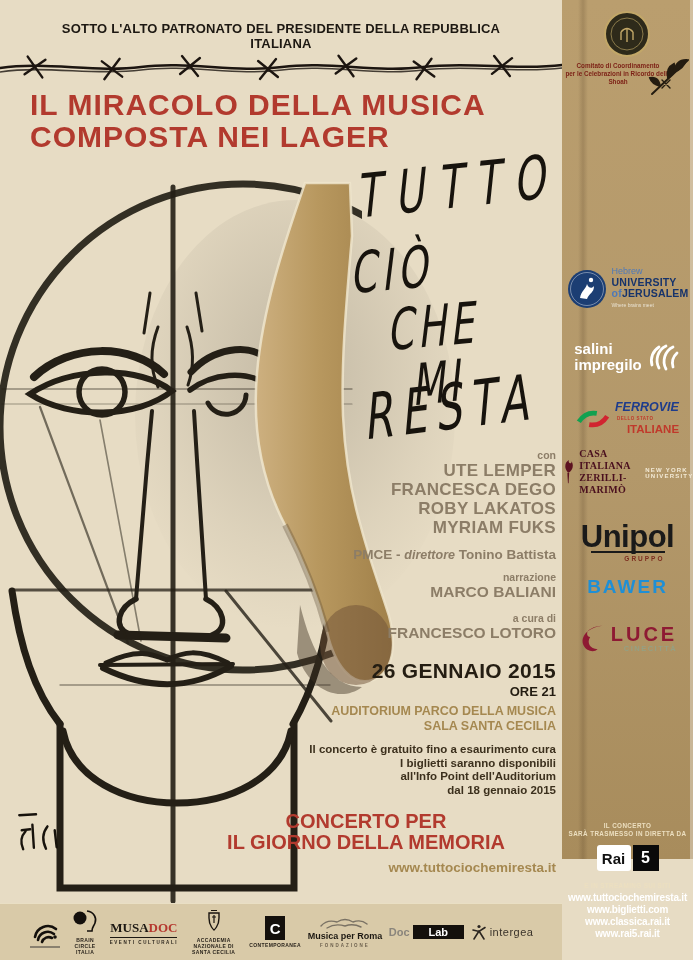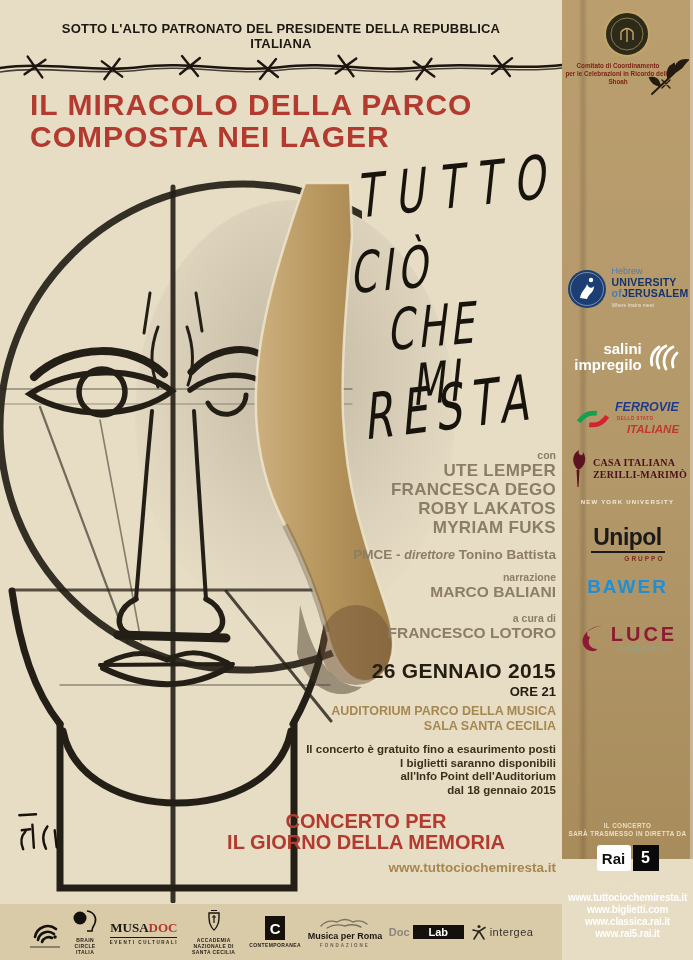--- a/index.html
+++ b/index.html
@@ -94,45 +94,45 @@
   .slogo { position:absolute; left:0; width:131px; display:flex; align-items:center;
            justify-content:center; gap:5px; }
   .hebrew { top:266px; }
   .hu-text { text-align:left; line-height:11px; }
   .hu-pre { font-size:9px; color:#4e79b8; }
   .hu-l1, .hu-l2 { font-size:10.5px; font-weight:800; color:#16336b; letter-spacing:.2px; }
   .hu-of { color:#4e79b8; font-weight:600; }
   .hu-tag { font-size:5px; color:#e9e2d2; margin-top:1px; }
 
   .salini { top:340px; }
-  .salini-text { text-align:right; color:#fff; font-weight:800; font-size:15px; line-height:16px; }
+  .salini-text { text-align:left; color:#fff; font-weight:800; font-size:15px; line-height:16px; }
 
   .ferrovie { top:402px;justify-content:center; }
   .fs-text { text-align:left; line-height:11px; }
   .fs-l1 { font-size:12.5px; font-weight:800; font-style:italic; color:#1e3c8c; }
   .fs-l2 { font-size:4.5px; font-weight:bold; color:#c0392b; letter-spacing:.5px; margin-left:2px; }
-  .fs-l3 { font-size:11.5px; font-weight:800; font-style:italic; color:#c0392b; margin-left:12px; }
-
-  .casa { top:448px; flex-direction:column; gap:7px; }
+  .fs-l3 { font-size:11.5px; font-weight:800; color:#c0392b; margin-left:12px; }
+
+  .casa { top:448px; flex-direction:row; gap:7px; }
   .casa-row { display:flex; align-items:center; gap:5px; }
   .casa-text { font-family:"Liberation Serif", serif; color:#4a0f1e; font-weight:bold;
                font-size:10px; line-height:12px; letter-spacing:.3px; text-align:left; }
   .casa-nyu { font-size:6px; font-weight:bold; color:#f3ead6; letter-spacing:1.2px; margin-top:2px; }
 
   .unipol { top:524px; flex-direction:column; gap:0; }
-  .unipol-name { font-size:23px; font-weight:800; color:#1a1a1a; letter-spacing:-.5px; line-height:26px; }
+  .unipol-name { font-size:31px; font-weight:800; color:#1a1a1a; letter-spacing:-.5px; line-height:26px; }
   .unipol-rule { width:74px; height:1.5px; background:#1a1a1a; margin-top:1px; }
   .unipol-sub  { width:74px; text-align:right; font-size:6.5px; font-weight:800;
                  letter-spacing:2px; color:#7d2e1f; margin-top:2px; }
 
   .bawer { top:576px; }
   .bawer-name { font-size:19px; font-weight:800; color:#1f8fd5; letter-spacing:2px; }
 
   .luce { top:622px; }
-  .luce-text { text-align:center; }
+  .luce-text { text-align:right; }
   .luce-name { font-size:20px; font-weight:800; color:#8e1a33; letter-spacing:3px; line-height:20px; }
   .luce-sub  { font-size:7.5px; font-weight:bold; color:#95a083; letter-spacing:1.5px; }
 
   .bc-pre { position:absolute; top:822px; left:0; width:131px; text-align:center;
             font-size:6.3px; font-weight:800; color:#ecdfc0; line-height:8px; letter-spacing:.4px; }
   .rai-row { position:absolute; top:845px; left:0; width:131px; display:flex;
              justify-content:center; gap:2px; }
   .rai-box { width:34px; height:26px; background:#fff; border-radius:3px;
              display:flex; align-items:center; justify-content:center;
              font-size:15px; font-weight:800; color:#111; }
@@ -173,21 +173,21 @@
       <g transform="translate(424,23) rotate(-9)">
           <path d="M-9,-9 L9,9 M-9,9 L9,-9" stroke-width="2.4"></path>
         </g>
       <g transform="translate(502,20) rotate(7)">
           <path d="M-9,-9 L9,9 M-9,9 L9,-9" stroke-width="2.4"></path>
         </g>
     </g>
   </svg>
 
   <div class="red-title">
-    <div>IL MIRACOLO DELLA PARCO</div>
+    <div>IL MIRACOLO DELLA MUSICA</div>
     <div>COMPOSTA NEI LAGER</div>
   </div>
 
   <svg class="face" width="565" height="730" viewBox="0 0 565 730">
     <defs>
       <radialGradient id="smudge" cx="50%" cy="40%" r="60%">
         <stop offset="0%" stop-color="#6e675a" stop-opacity=".30"></stop>
         <stop offset="70%" stop-color="#6e675a" stop-opacity=".08"></stop>
         <stop offset="100%" stop-color="#6e675a" stop-opacity="0"></stop>
       </radialGradient>
@@ -266,21 +266,21 @@
   </div>
 
   <div class="event">
     <div class="date">26 GENNAIO 2015</div>
     <div class="time">ORE 21</div>
     <div class="venue">
       <div>AUDITORIUM PARCO DELLA MUSICA</div>
       <div>SALA SANTA CECILIA</div>
     </div>
     <div class="info">
-      <div>Il concerto è gratuito fino a esaurimento posti</div>
+      <div>Il concerto è gratuito fino a esaurimento cura</div>
       <div>I biglietti saranno disponibili</div>
       <div>all'Info Point dell'Auditorium</div>
       <div>dal 18 gennaio 2015</div>
     </div>
     <div class="occasion">
       <div>CONCERTO PER</div>
       <div>IL GIORNO DELLA MEMORIA</div>
     </div>
     <div class="website">www.tuttociochemiresta.it</div>
   </div>

